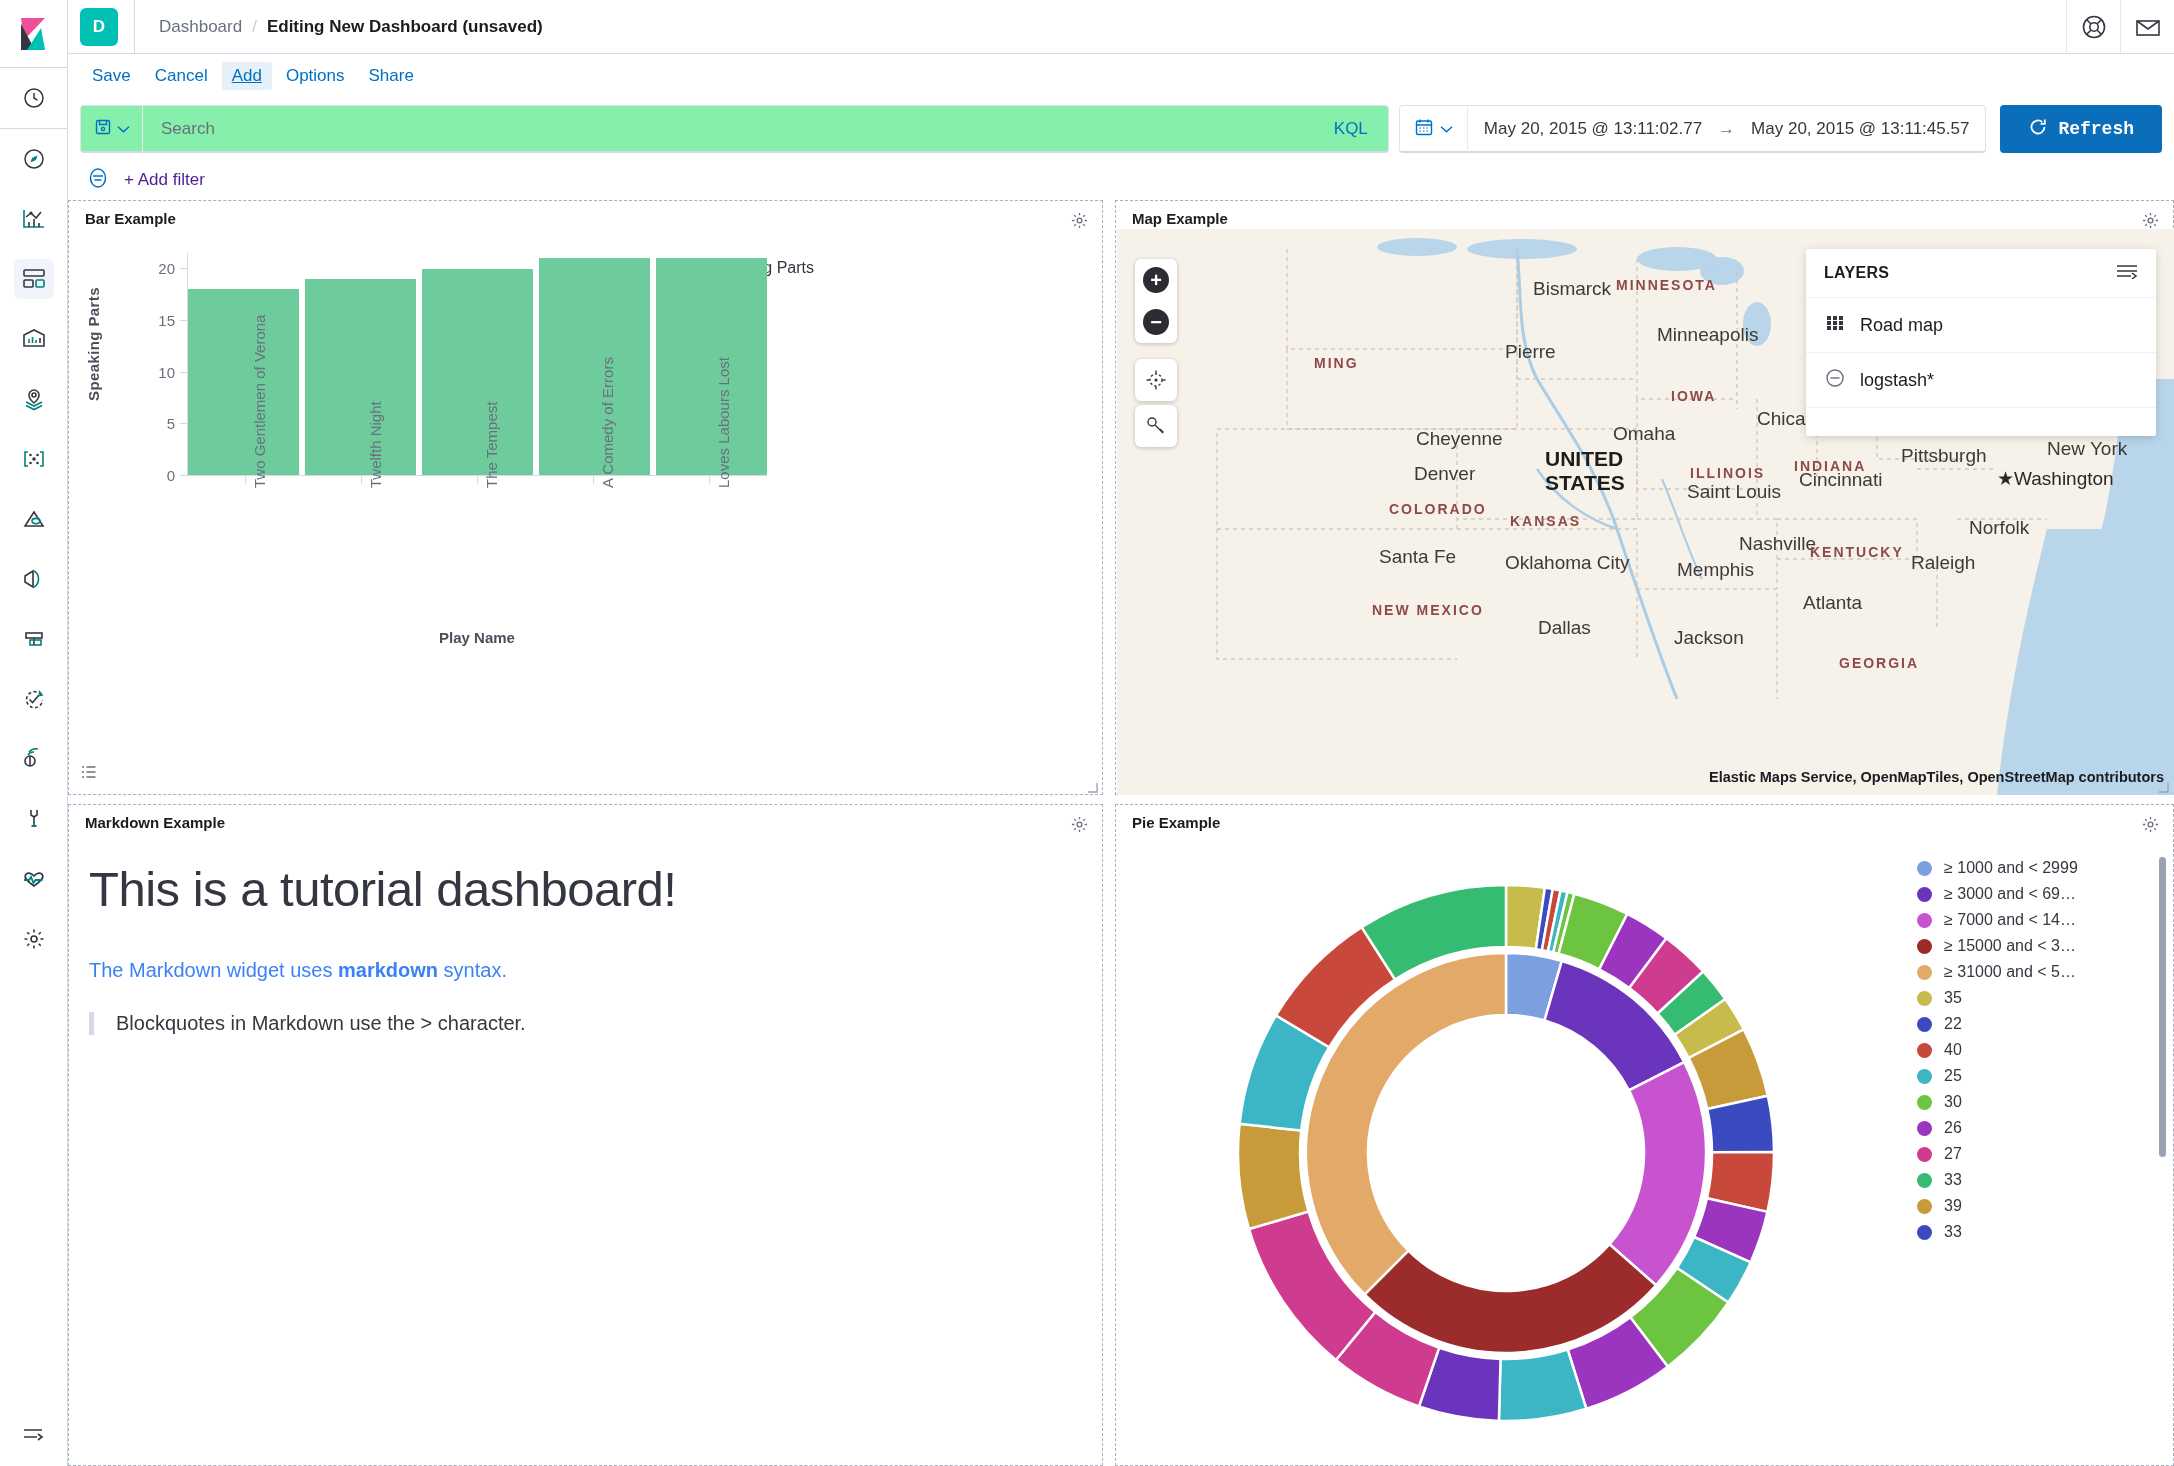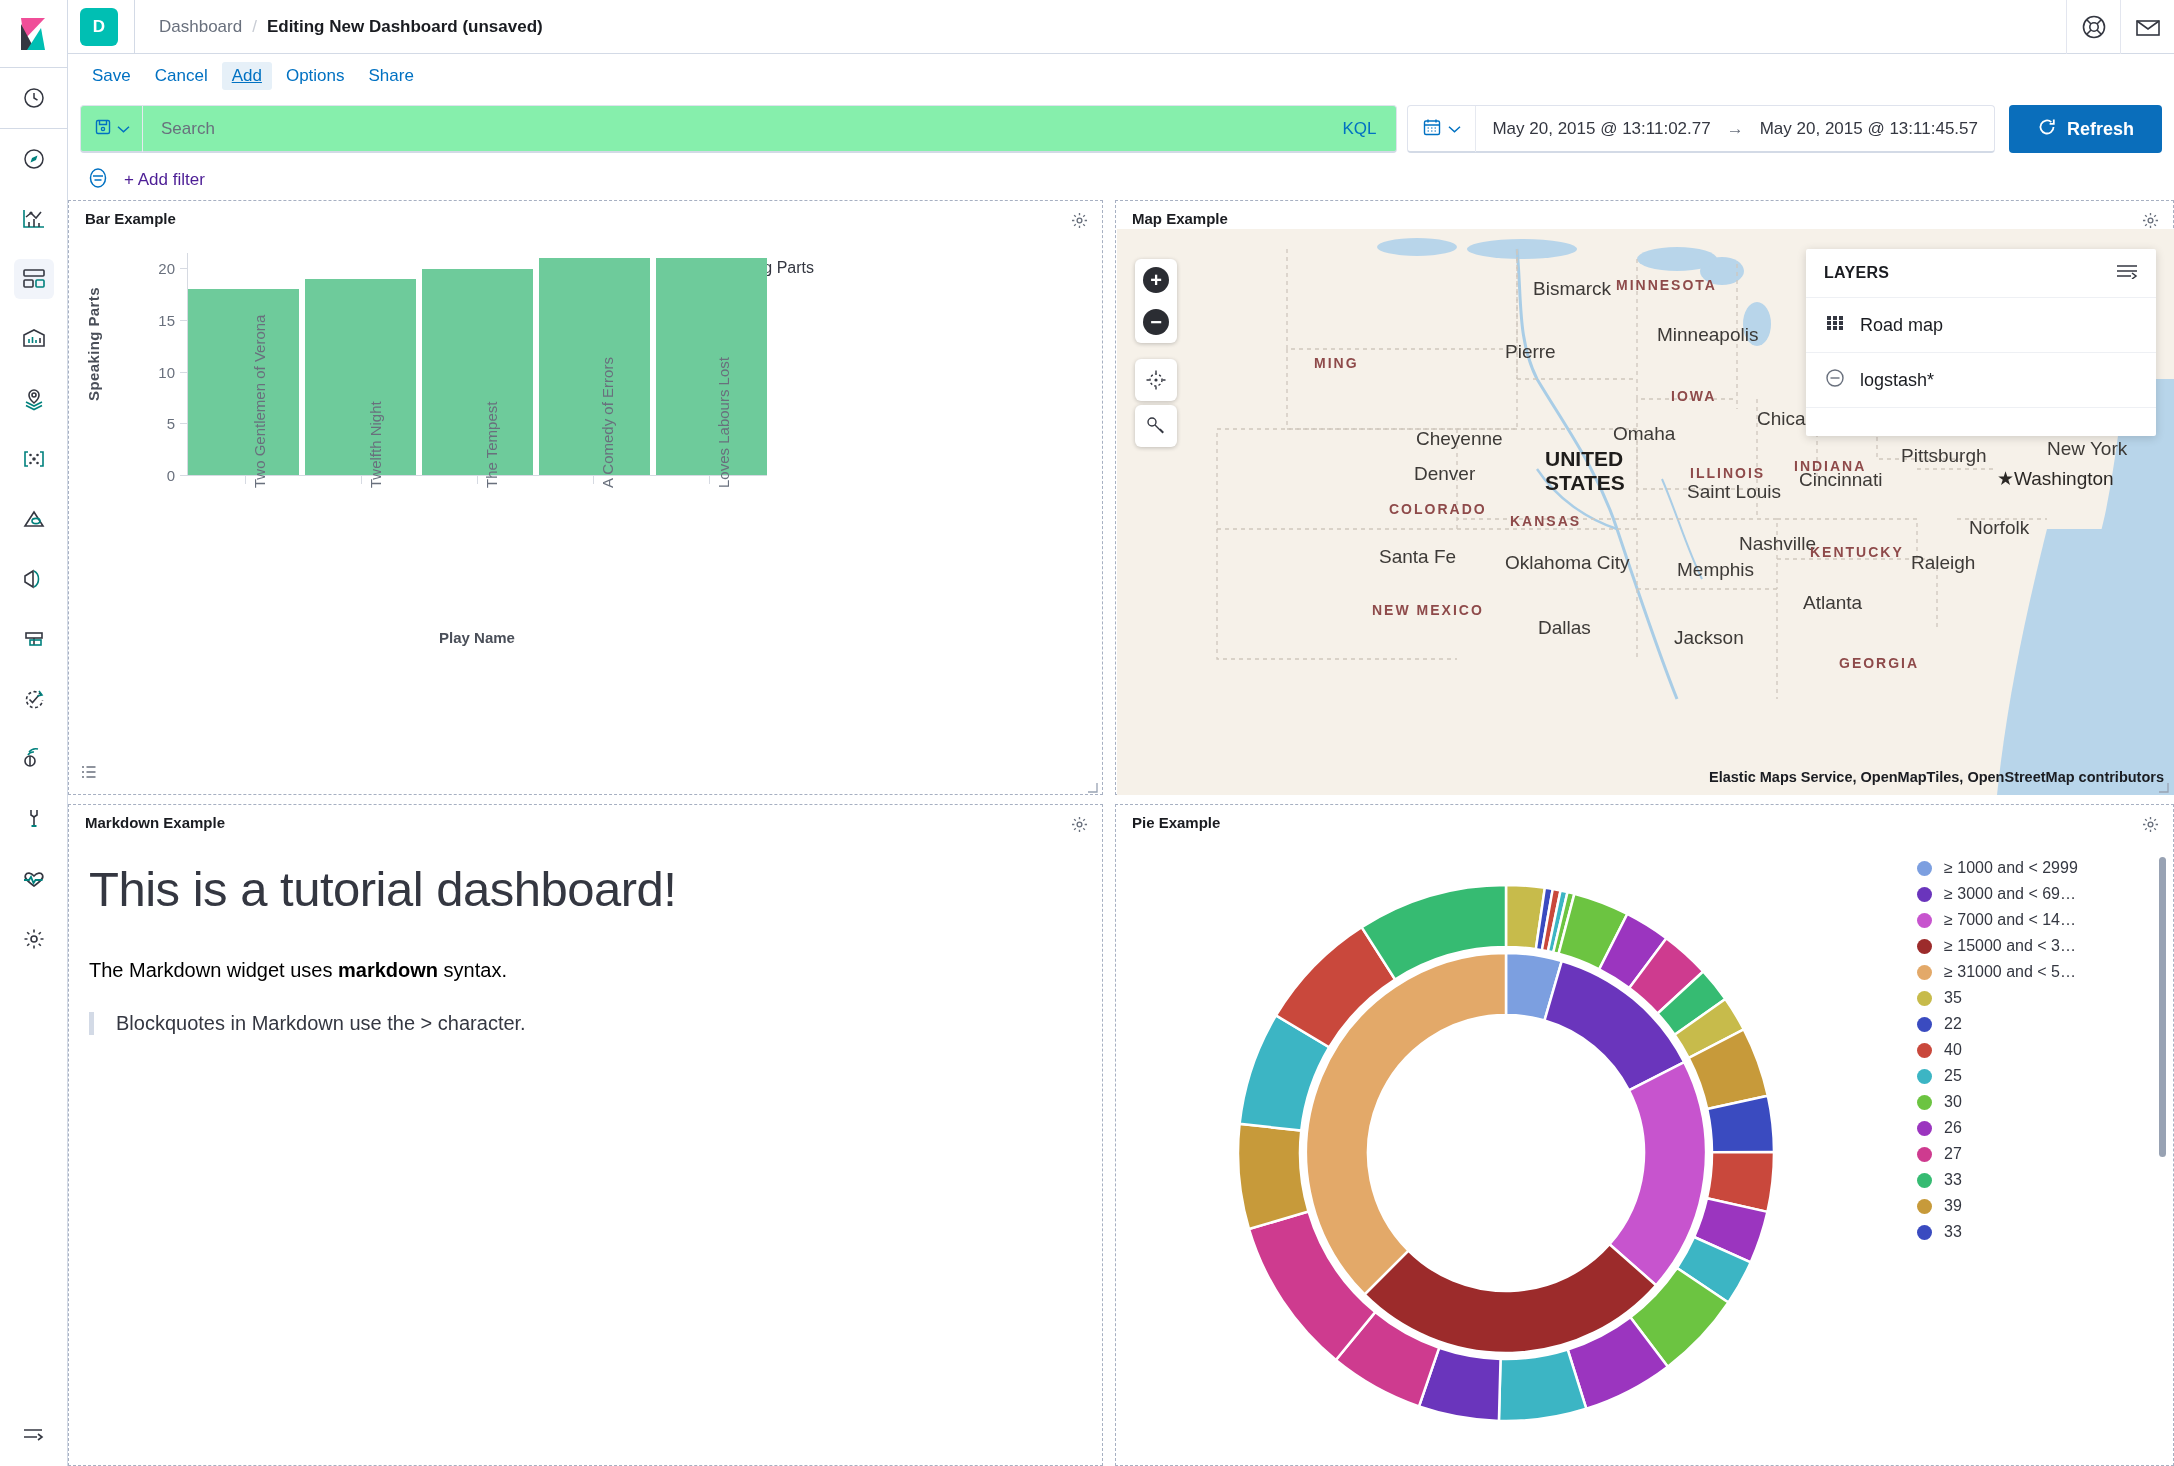--- a/index.html
+++ b/index.html
@@ -78,21 +78,21 @@
     margin-left:10px; height:48px; display:flex; align-items:center;
     background:#fff; border:1px solid #dfe3ed; border-bottom:2px solid #d3dae6; border-radius:4px;
   }
   .qb-cal { display:flex;align-items:center;gap:6px; padding:0 14px; height:46px;
             border-right:1px solid #e6e9f0;}
   .qb-dt { font-size:17px; color:#343741; padding:0 16px; }
   .qb-arrow { color:#69707d; font-size:17px; }
   .qb-refresh {
     margin-left:14px; height:48px; padding:0 28px; background:#0a6ebb; color:#fff;
     border:none; border-radius:4px; font-size:18px; font-weight:700; display:flex;
-    align-items:center; gap:10px; cursor:pointer; font-family:Liberation Sans, sans-serif;
+    align-items:center; gap:10px; cursor:pointer; font-family:Liberation Mono, monospace;
   }
 
   
   .filterbar {
     position:absolute; left:68px; top:160px; width:2106px; height:40px;
     display:flex; align-items:center; padding-left:18px; gap:14px; background:#fff;
   }
   .fb-add { color:#4c1d95; font-size:17px; cursor:pointer; }
 
   
@@ -164,21 +164,21 @@
             border-bottom:1px solid #eef0f4; }
   .lp-row .lbl { font-size:18px; color:#1a1c21; }
   .lp-foot { height:28px; }
   .map-attr { position:absolute; right:10px; bottom:10px; font-size:14.5px; font-weight:700;
               color:#1a1c21; white-space:nowrap; }
 
   
   .md { position:absolute; left:20px; top:44px; right:20px; }
   .md h1 { font-size:49px; font-weight:400; color:#343741; letter-spacing:-.5px;
            margin-bottom:42px; margin-top:12px; }
-  .md p  { font-size:20px; color:#000000; margin-bottom:30px; }
+  .md p  { font-size:20px; color:#3b82f6; margin-bottom:30px; }
   .md p b { font-weight:700; }
   .md blockquote { border-left:5px solid #d3dae6; padding-left:22px; font-size:20px;
                    color:#343741; }
 
   
   .pie-area { position:absolute; left:0; top:30px; width:1059px; height:632px; }
   .pie-svg { position:absolute; left:70px; top:18px; }
   .pie-legend { position:absolute; right:8px; top:20px; width:250px; height:600px;
                 overflow:hidden; }
   .pl-row { display:flex; align-items:center; gap:12px; height:26px; cursor:pointer;}

